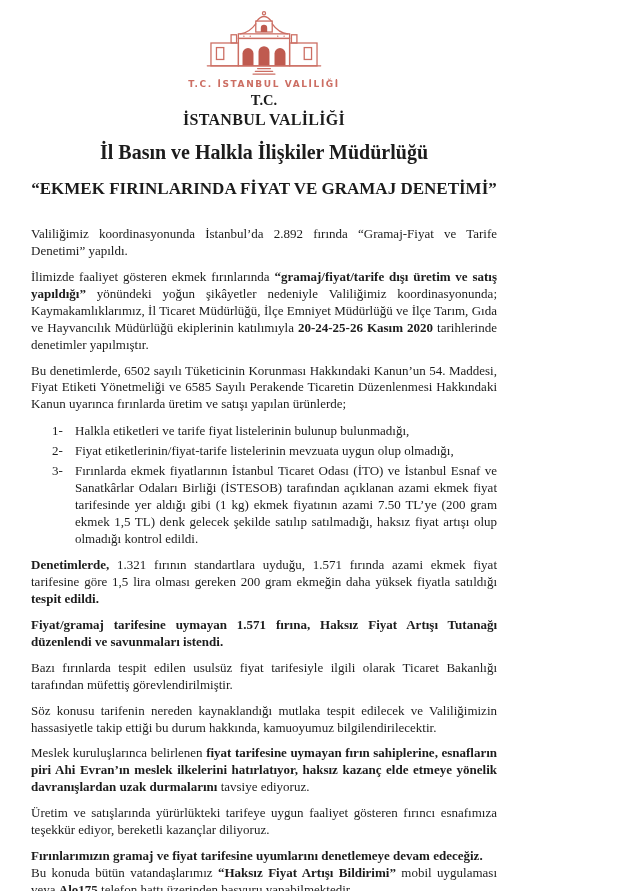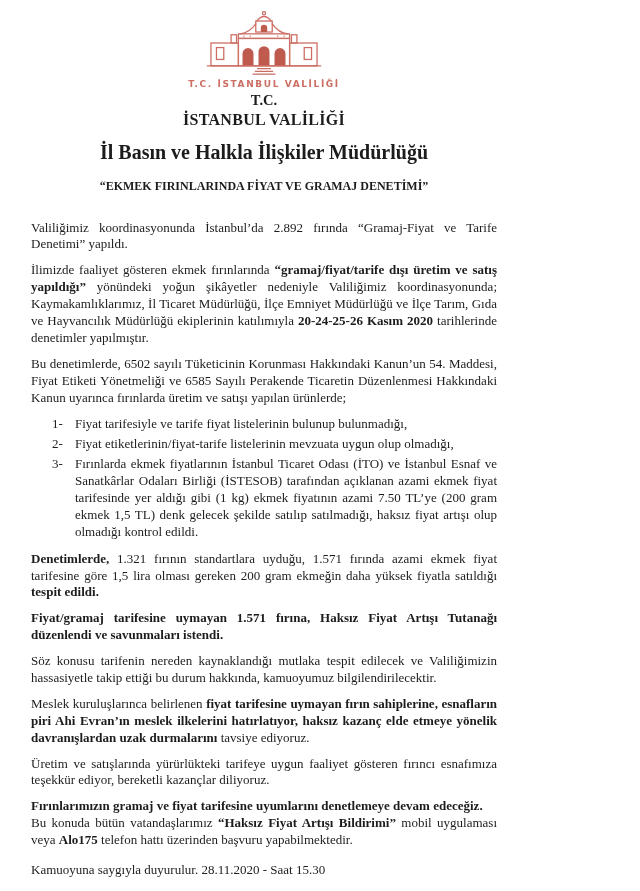--- a/index.html
+++ b/index.html
@@ -23,21 +23,21 @@
     font-family:"DejaVu Sans","Liberation Sans",sans-serif;
     font-size:9px;font-weight:bold;letter-spacing:1.6px;
     color:var(--logo);margin-top:1px;
   }
   
   .hdr{text-align:center;font-weight:bold;}
   .h-tc{font-size:14.5px;}
   .h-val{font-size:16px;letter-spacing:.3px;}
   .h-dept{font-size:20px;margin-top:9px;}
   .doc-title{
-    text-align:center;font-weight:bold;font-size:12px;
+    text-align:center;font-weight:bold;font-size:17px;
     line-height:1.35;margin:13px 0 0 0;
   }
   
   .doc-body{margin-top:25px;}
   .para{margin:0 0 9px 0;text-align:justify;}
   .para b{font-weight:bold;}
   .nlist{margin:10px 0 10px 21px;}
   .nitem{display:flex;margin-bottom:3px;}
   .nmark{flex:none;width:23px;}
   .ntext{flex:1;text-align:justify;}
@@ -99,34 +99,35 @@
 
   <div class="doc-body">
 
     <p class="para"><span>Valiliğimiz koordinasyonunda İstanbul’da 2.892 fırında “Gramaj-Fiyat ve Tarife Denetimi” yapıldı.</span></p>
     <p class="para"><span>İlimizde faaliyet gösteren ekmek fırınlarında </span><b>“gramaj/fiyat/tarife dışı üretim ve satış yapıldığı”</b><span> yönündeki yoğun şikâyetler nedeniyle Valiliğimiz koordinasyonunda; Kaymakamlıklarımız, İl Ticaret Müdürlüğü, İlçe Emniyet Müdürlüğü ve İlçe Tarım, Gıda ve Hayvancılık Müdürlüğü ekiplerinin katılımıyla </span><b>20-24-25-26 Kasım 2020</b><span> tarihlerinde denetimler yapılmıştır.</span></p>
     <p class="para"><span>Bu denetimlerde, 6502 sayılı Tüketicinin Korunması Hakkındaki Kanun’un 54. Maddesi, Fiyat Etiketi Yönetmeliği ve 6585 Sayılı Perakende Ticaretin Düzenlenmesi Hakkındaki Kanun uyarınca fırınlarda üretim ve satışı yapılan ürünlerde;</span></p>
 
     <div class="nlist">
       <div class="nitem">
         <span class="nmark">1-</span>
-        <span class="ntext"><span>Fiyat tarifesiyle ve tarife fiyat listelerinin bulunup bulunmadığı,</span></span>
+        <span class="ntext"><span>Halkla etiketleri ve tarife fiyat listelerinin bulunup bulunmadığı,</span></span>
       </div>
       <div class="nitem">
         <span class="nmark">2-</span>
         <span class="ntext"><span>Fiyat etiketlerinin/fiyat-tarife listelerinin mevzuata uygun olup olmadığı,</span></span>
       </div>
       <div class="nitem">
         <span class="nmark">3-</span>
         <span class="ntext"><span>Fırınlarda ekmek fiyatlarının İstanbul Ticaret Odası (İTO) ve İstanbul Esnaf ve Sanatkârlar Odaları Birliği (İSTESOB) tarafından açıklanan azami ekmek fiyat tarifesinde yer aldığı gibi (1 kg) ekmek fiyatının azami 7.50 TL’ye (200 gram ekmek 1,5 TL) denk gelecek şekilde satılıp satılmadığı, haksız fiyat artışı olup olmadığı kontrol edildi.</span></span>
       </div>
     </div>
 
     <p class="para"><b>Denetimlerde,</b><span> 1.321 fırının standartlara uyduğu, 1.571 fırında azami ekmek fiyat tarifesine göre 1,5 lira olması gereken 200 gram ekmeğin daha yüksek fiyatla satıldığı </span><b>tespit edildi.</b></p>
     <p class="para"><b>Fiyat/gramaj tarifesine uymayan 1.571 fırına, Haksız Fiyat Artışı Tutanağı düzenlendi ve savunmaları istendi.</b></p>
+    <p class="para"><span>Bazı fırınlarda tespit edilen usulsüz fiyat tarifesiyle ilgili olarak Ticaret Bakanlığı tarafından müfettiş görevlendirilmiştir.</span></p>
     <p class="para"><span>Söz konusu tarifenin nereden kaynaklandığı mutlaka tespit edilecek ve Valiliğimizin hassasiyetle takip ettiği bu durum hakkında, kamuoyumuz bilgilendirilecektir.</span></p>
     <p class="para"><span>Meslek kuruluşlarınca belirlenen </span><b>fiyat tarifesine uymayan fırın sahiplerine, esnafların piri Ahi Evran’ın meslek ilkelerini hatırlatıyor, haksız kazanç elde etmeye yönelik davranışlardan uzak durmalarını</b><span> tavsiye ediyoruz.</span></p>
     <p class="para"><span>Üretim ve satışlarında yürürlükteki tarifeye uygun faaliyet gösteren fırıncı esnafımıza teşekkür ediyor, bereketli kazançlar diliyoruz.</span></p>
     <p class="para"><b>Fırınlarımızın gramaj ve fiyat tarifesine uyumlarını denetlemeye devam edeceğiz.</b><br><span>Bu konuda bütün vatandaşlarımız </span><b>“Haksız Fiyat Artışı Bildirimi”</b><span> mobil uygulaması veya </span><b>Alo175</b><span> telefon hattı üzerinden başvuru yapabilmektedir.</span></p>
     <p class="para closing"><span>Kamuoyuna saygıyla duyurulur. 28.11.2020 - Saat 15.30</span></p>
 
   </div>
 </div>
 
 </body></html>

